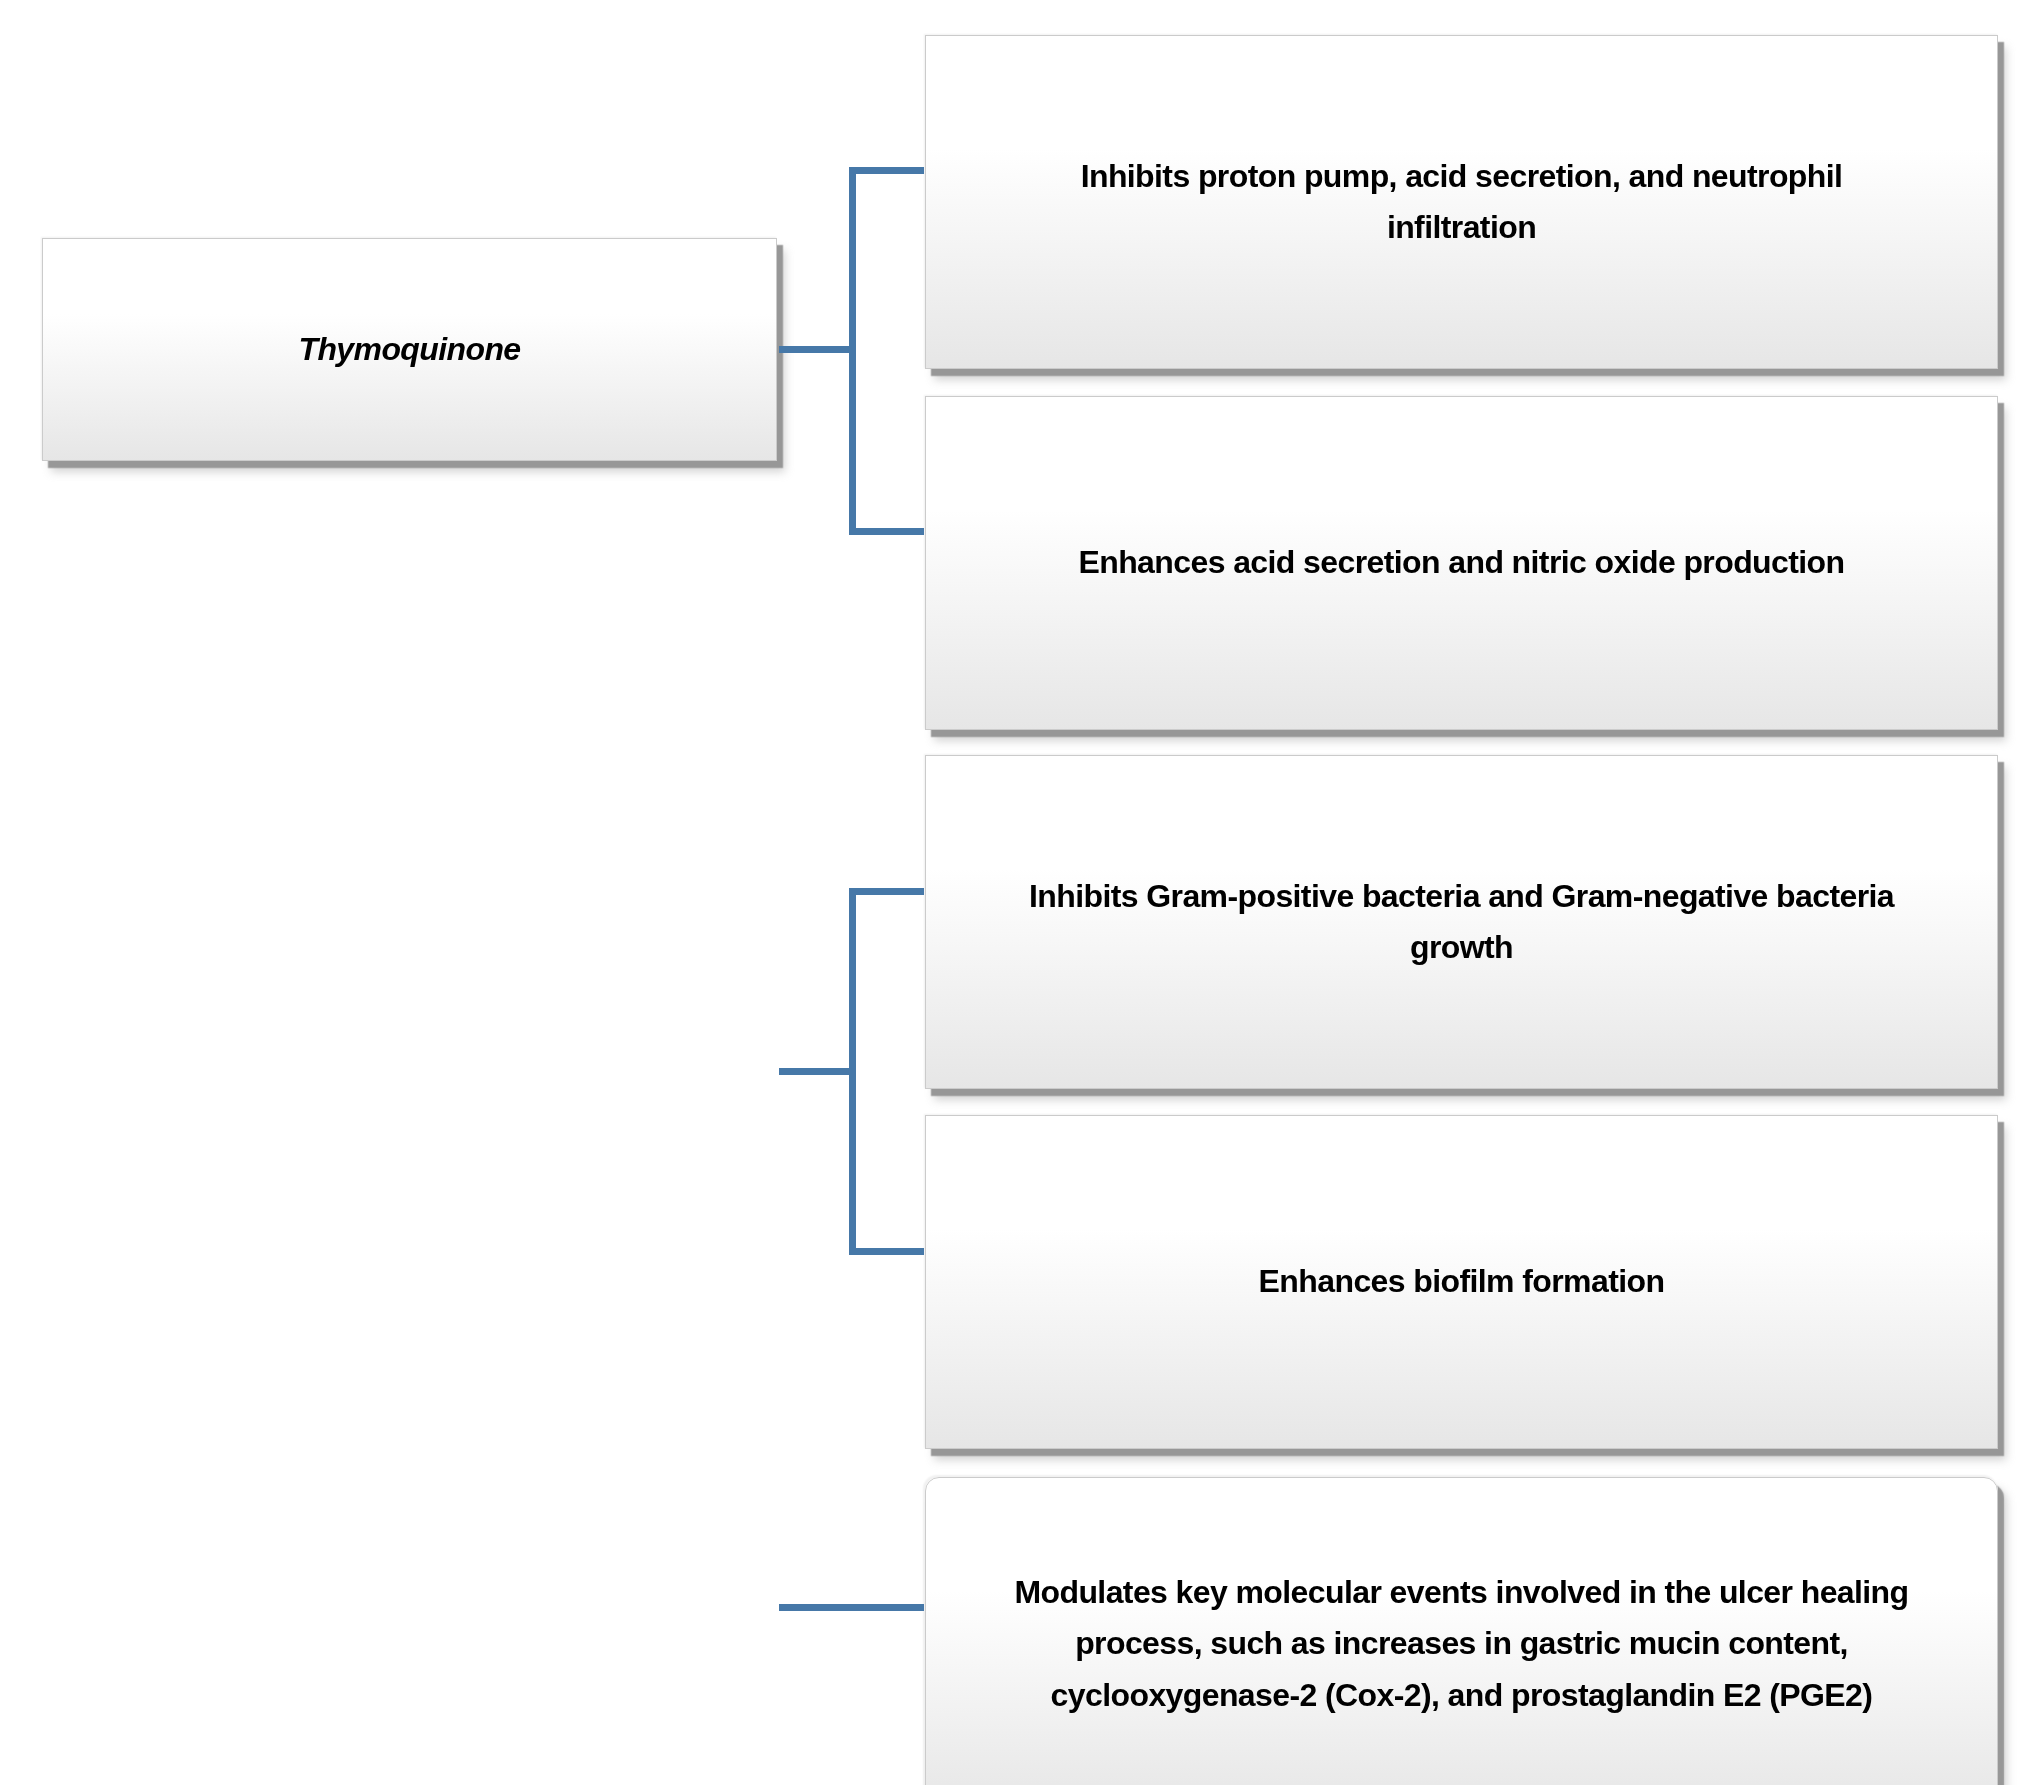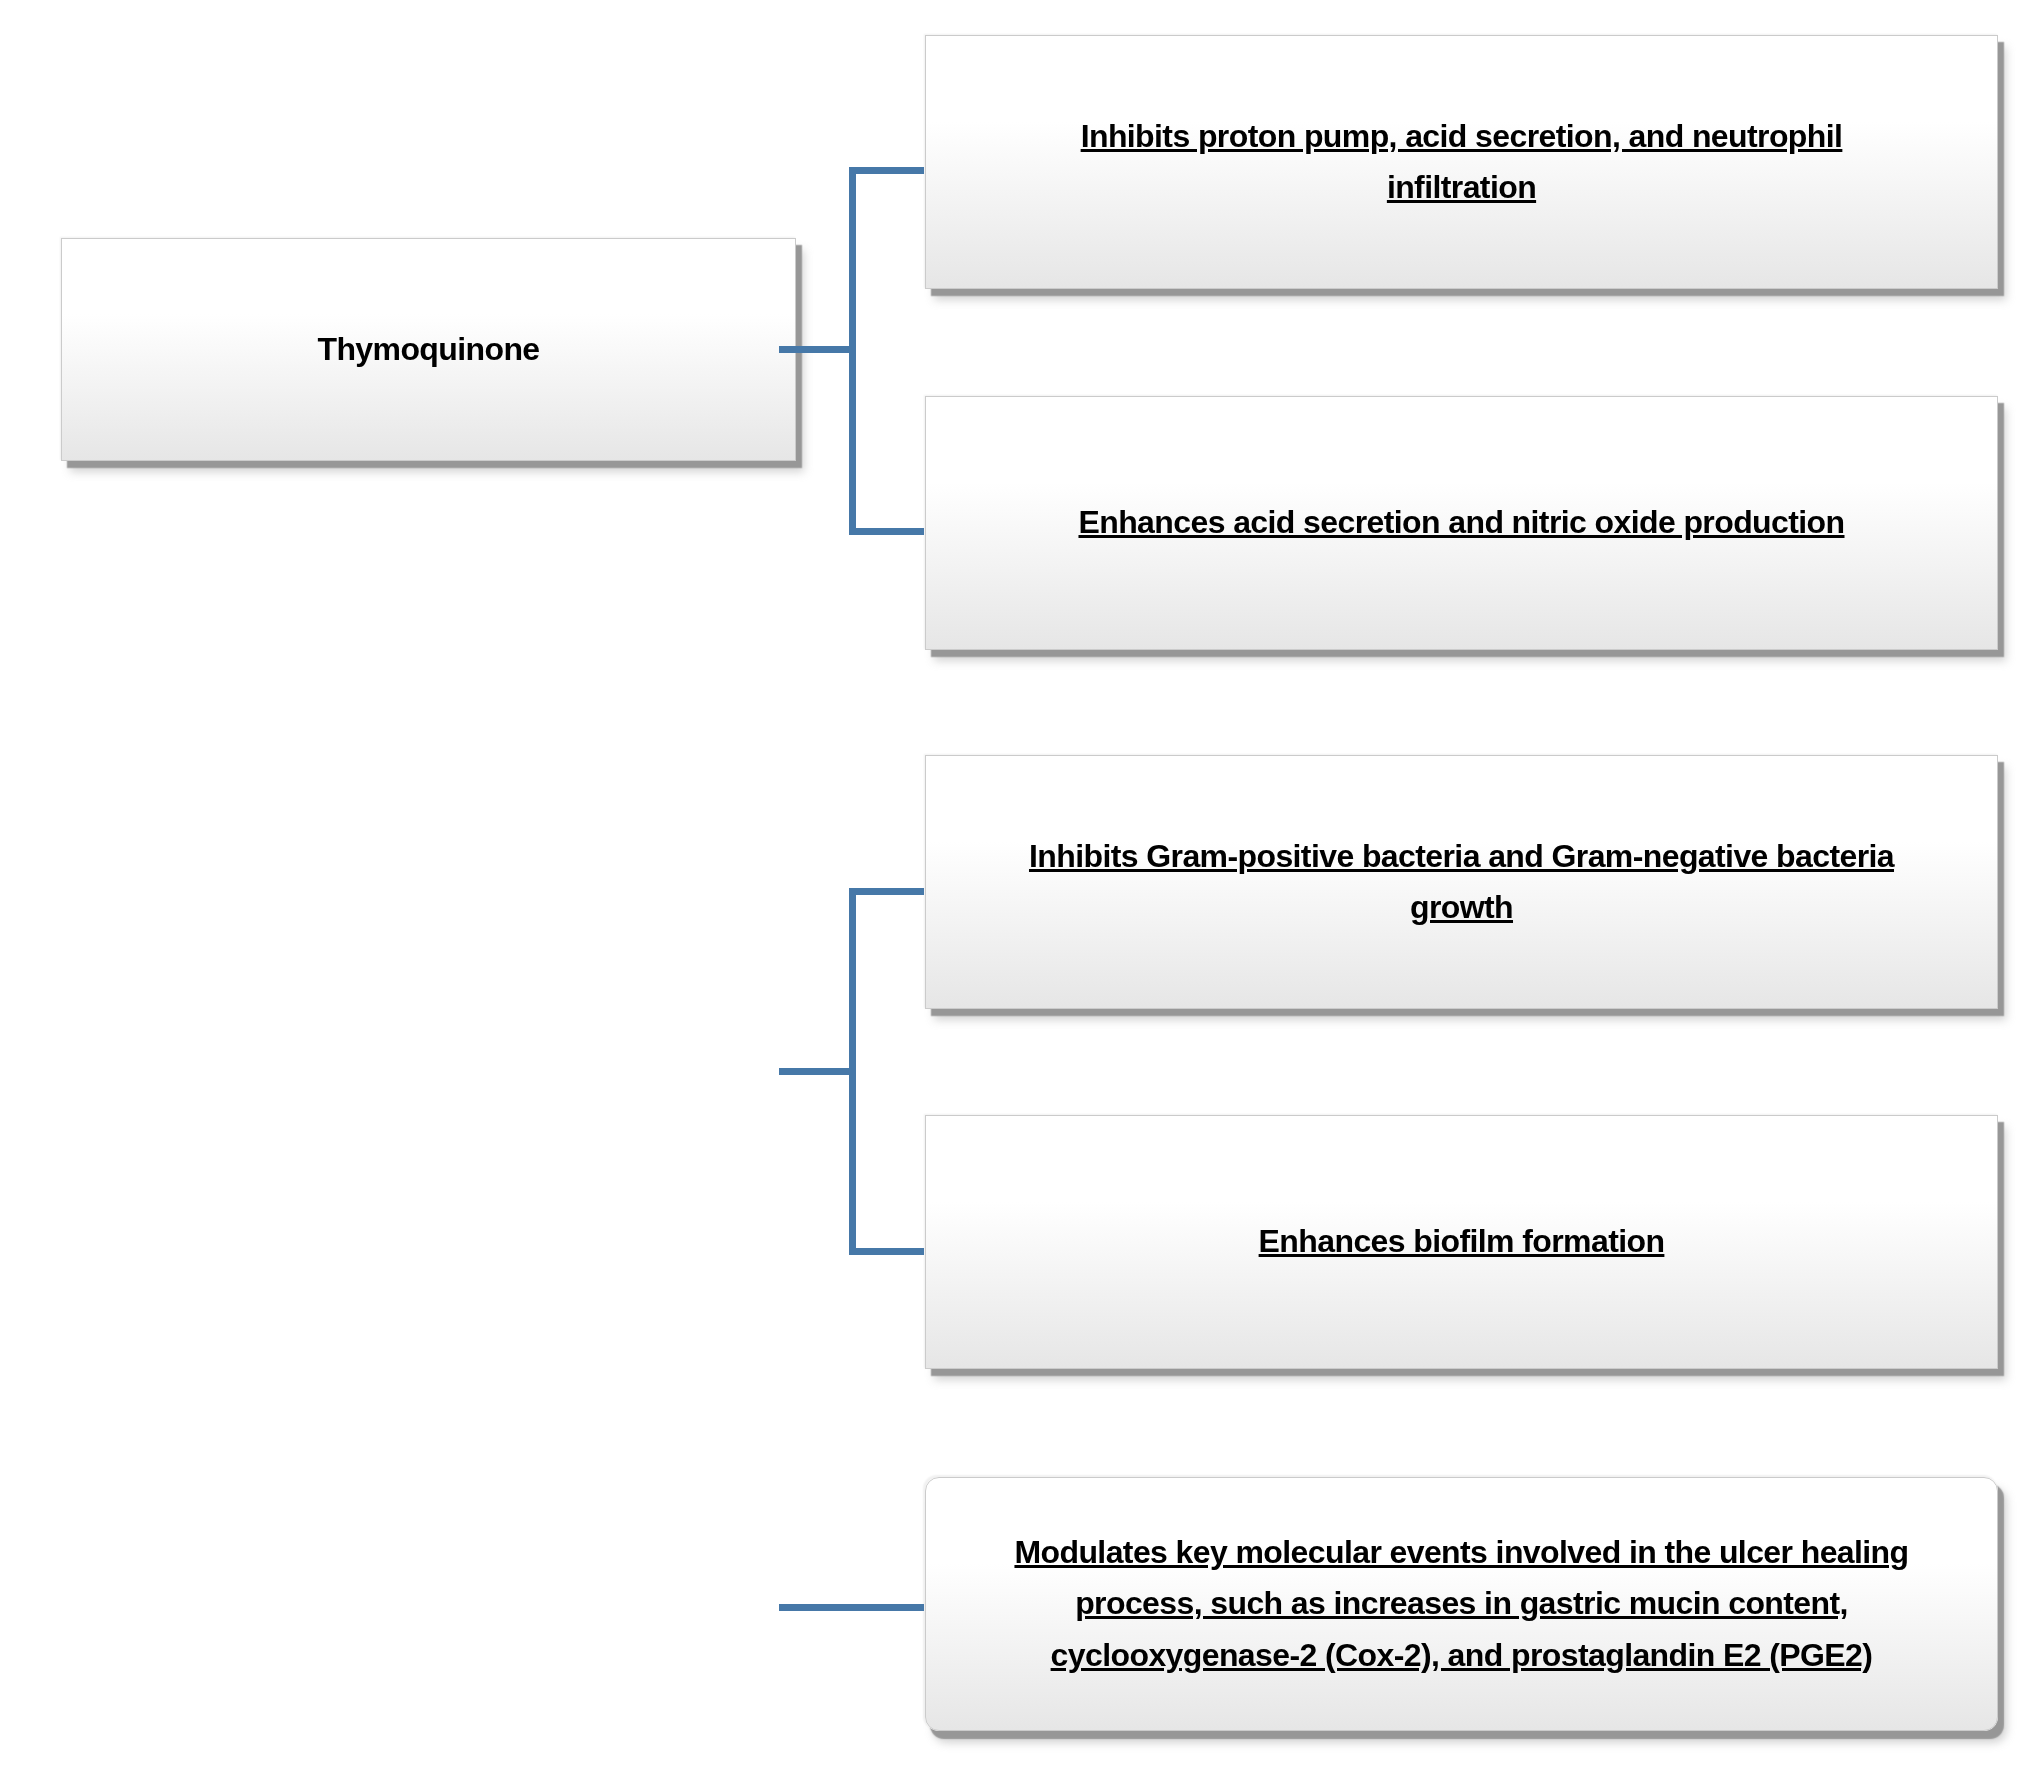--- a/index.html
+++ b/index.html
@@ -33,22 +33,22 @@
   }
   .node .label {
     font-weight: 700;
     color: #000000;
     font-size: 32px;
     line-height: 1.6;
     letter-spacing: -0.6px;
     white-space: pre-line;
     padding: 0 22px;
   }
-  .left-col  { left: 61px;   width: 735px; height: 223px; }
-  .right-col { left: 925px; width: 1073px; height: 254px; text-decoration: underline; }
+  .left-col  { left: 42px;   width: 735px; height: 223px; font-style: italic; }
+  .right-col { left: 925px; width: 1073px; height: 334px; }
 
   #parent-1 { top: 238px;  }
   #parent-2 { top: 960px; }
   #parent-3 { top: 1495px; }
 
   #child-1a { top: 35px;   }
   #child-1b { top: 396px;  }
   #child-2a { top: 755px; }
   #child-2b { top: 1115px; }
   #child-3a { top: 1477px; border-radius: 14px; }

